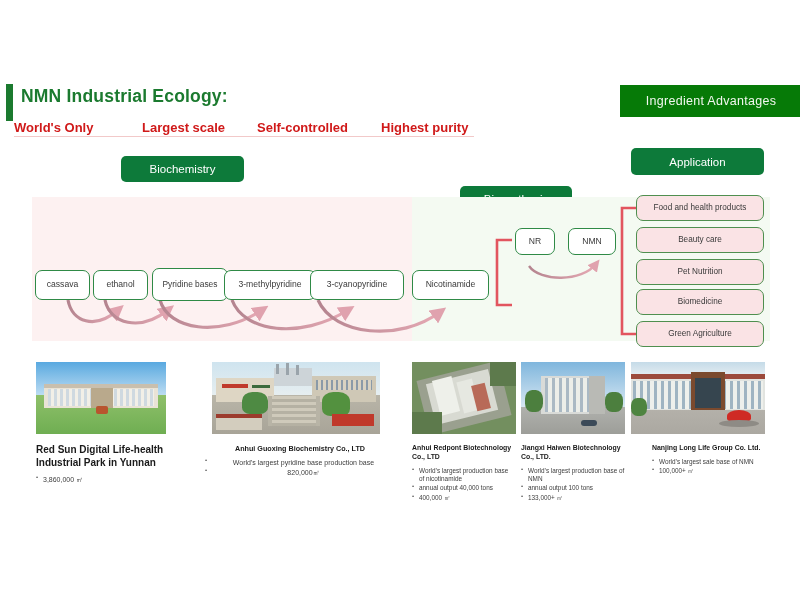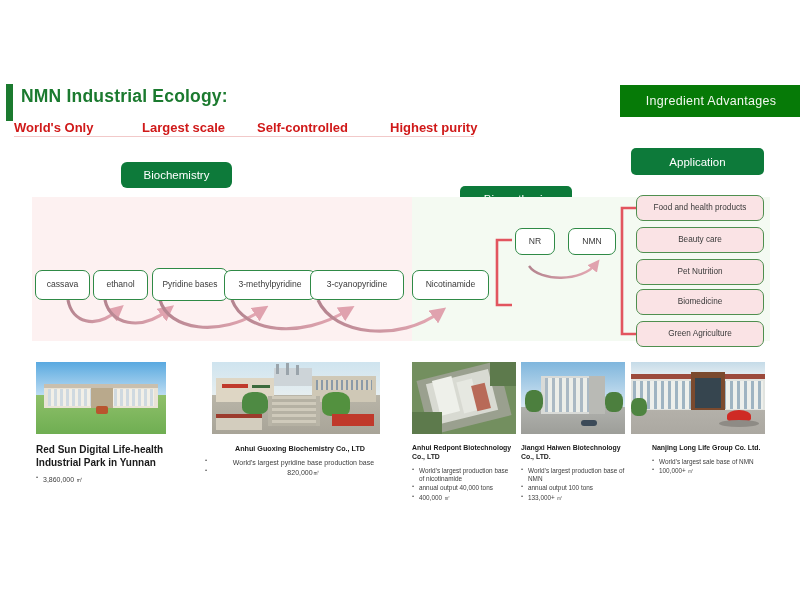--- a/index.html
+++ b/index.html
@@ -28,21 +28,21 @@
   .tagline{
     position:absolute;top:0;font-size:13px;font-weight:bold;color:#d01919;white-space:nowrap;
   }
   .tagrule{position:absolute;left:14px;top:136px;width:460px;height:1px;background:#f2c9c9;}
 
   
   .secbtn{
     position:absolute;height:26px;background:#0d7a3a;border-radius:5px;
     color:#ffffff;font-size:11.5px;display:flex;align-items:center;justify-content:center;
   }
-  #sec0{left:121px;top:162px;width:111px;border-radius:6px;}
+  #sec0{left:121px;top:156px;width:123px;}
   #sec1{left:460px;top:152px;width:112px;margin-top:34px;}
   #sec2{left:631px;top:148px;width:133px;height:27px;}
 
   
   .panel-left{
     position:absolute;left:32px;top:197px;width:380px;height:144px;
     background:#fdf1f1;
   }
   .panel-right{
     position:absolute;left:412px;top:197px;width:358px;height:144px;
@@ -90,21 +90,21 @@
   <div class="slide-title">NMN Industrial Ecology:</div>
 
   <div class="ribbon">
     <span>Ingredient Advantages</span>
   </div>
 
   <div class="taglines">
     <span class="tagline" style="left:0px">World's Only</span>
     <span class="tagline" style="left:128px">Largest scale</span>
     <span class="tagline" style="left:243px">Self-controlled</span>
-    <span class="tagline" style="left:376px">Highest purity</span>
+    <span class="tagline" style="left:367px">Highest purity</span>
   </div>
   <div class="tagrule"></div>
 
   <div class="secbtn" id="sec0">
     <span>Biochemistry</span>
   </div>
   <div class="secbtn" id="sec1">
     <span>Biosynthesis</span>
   </div>
   <div class="secbtn" id="sec2">

